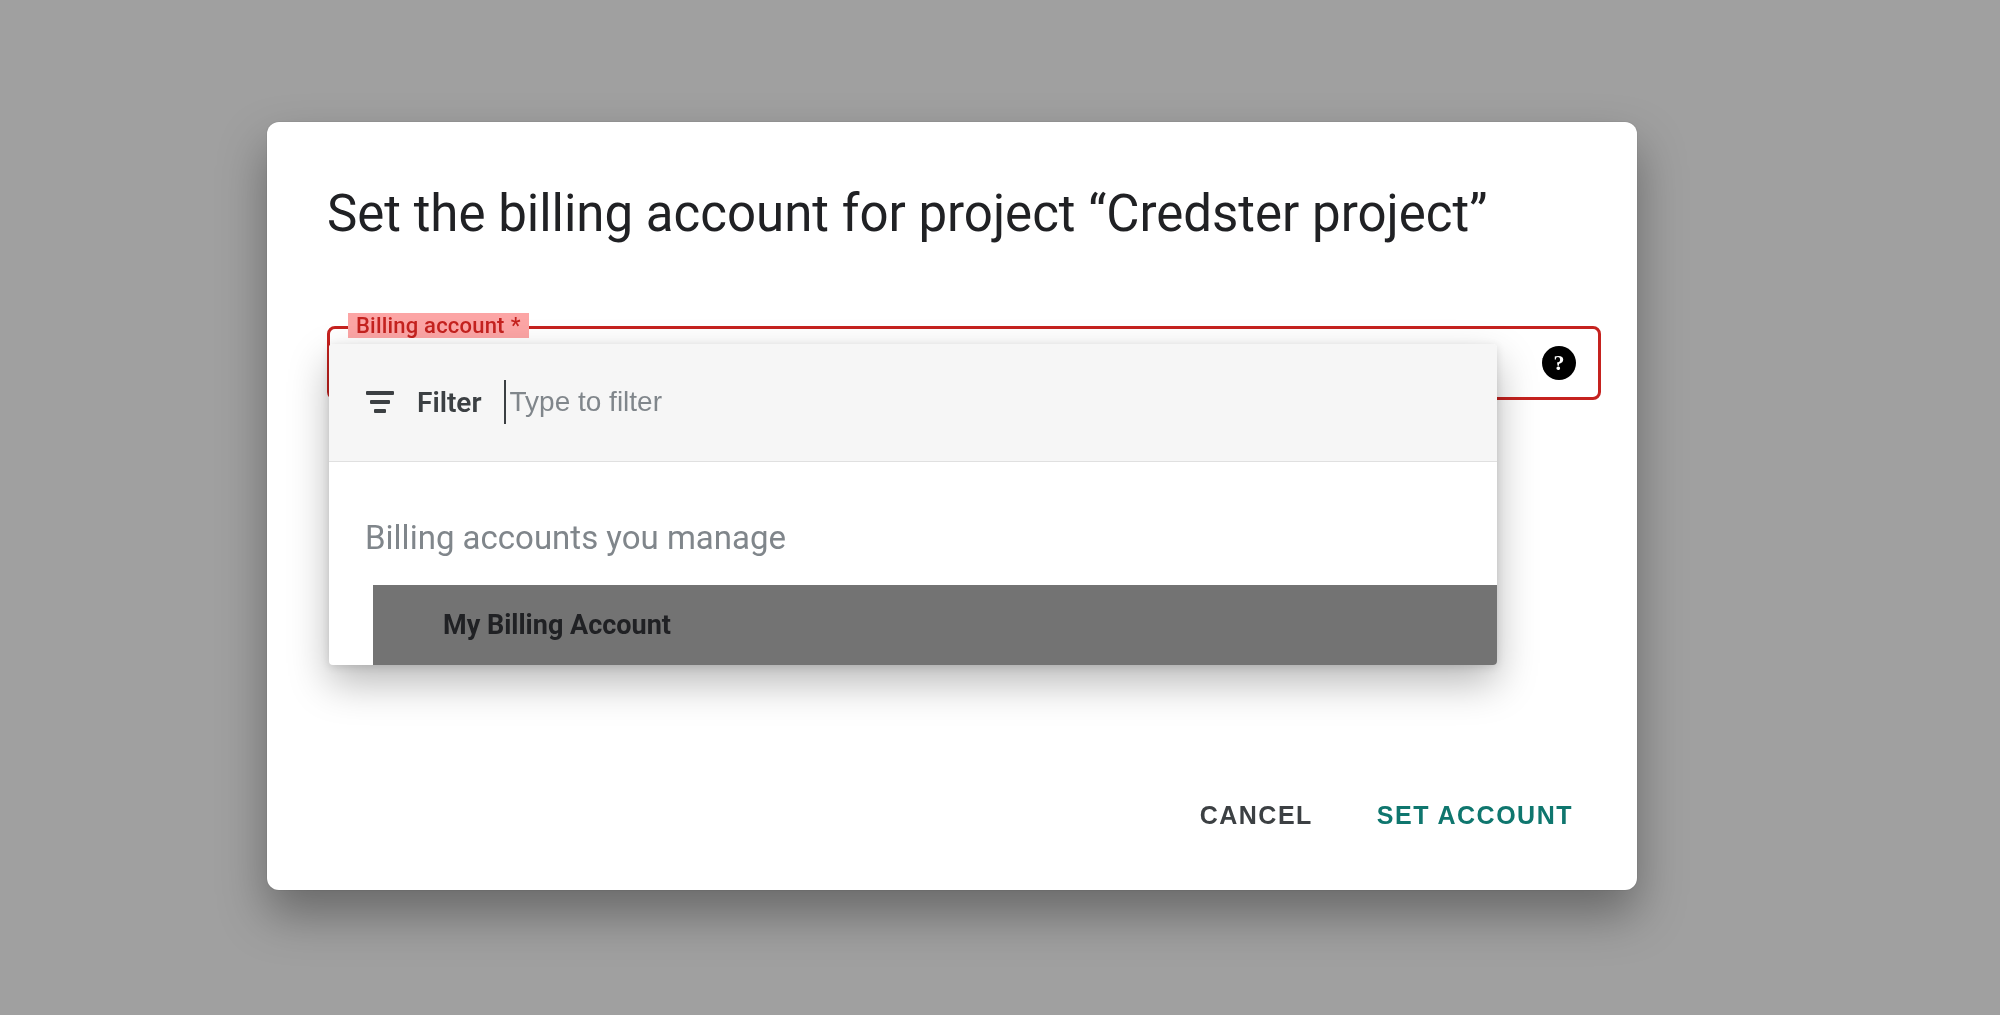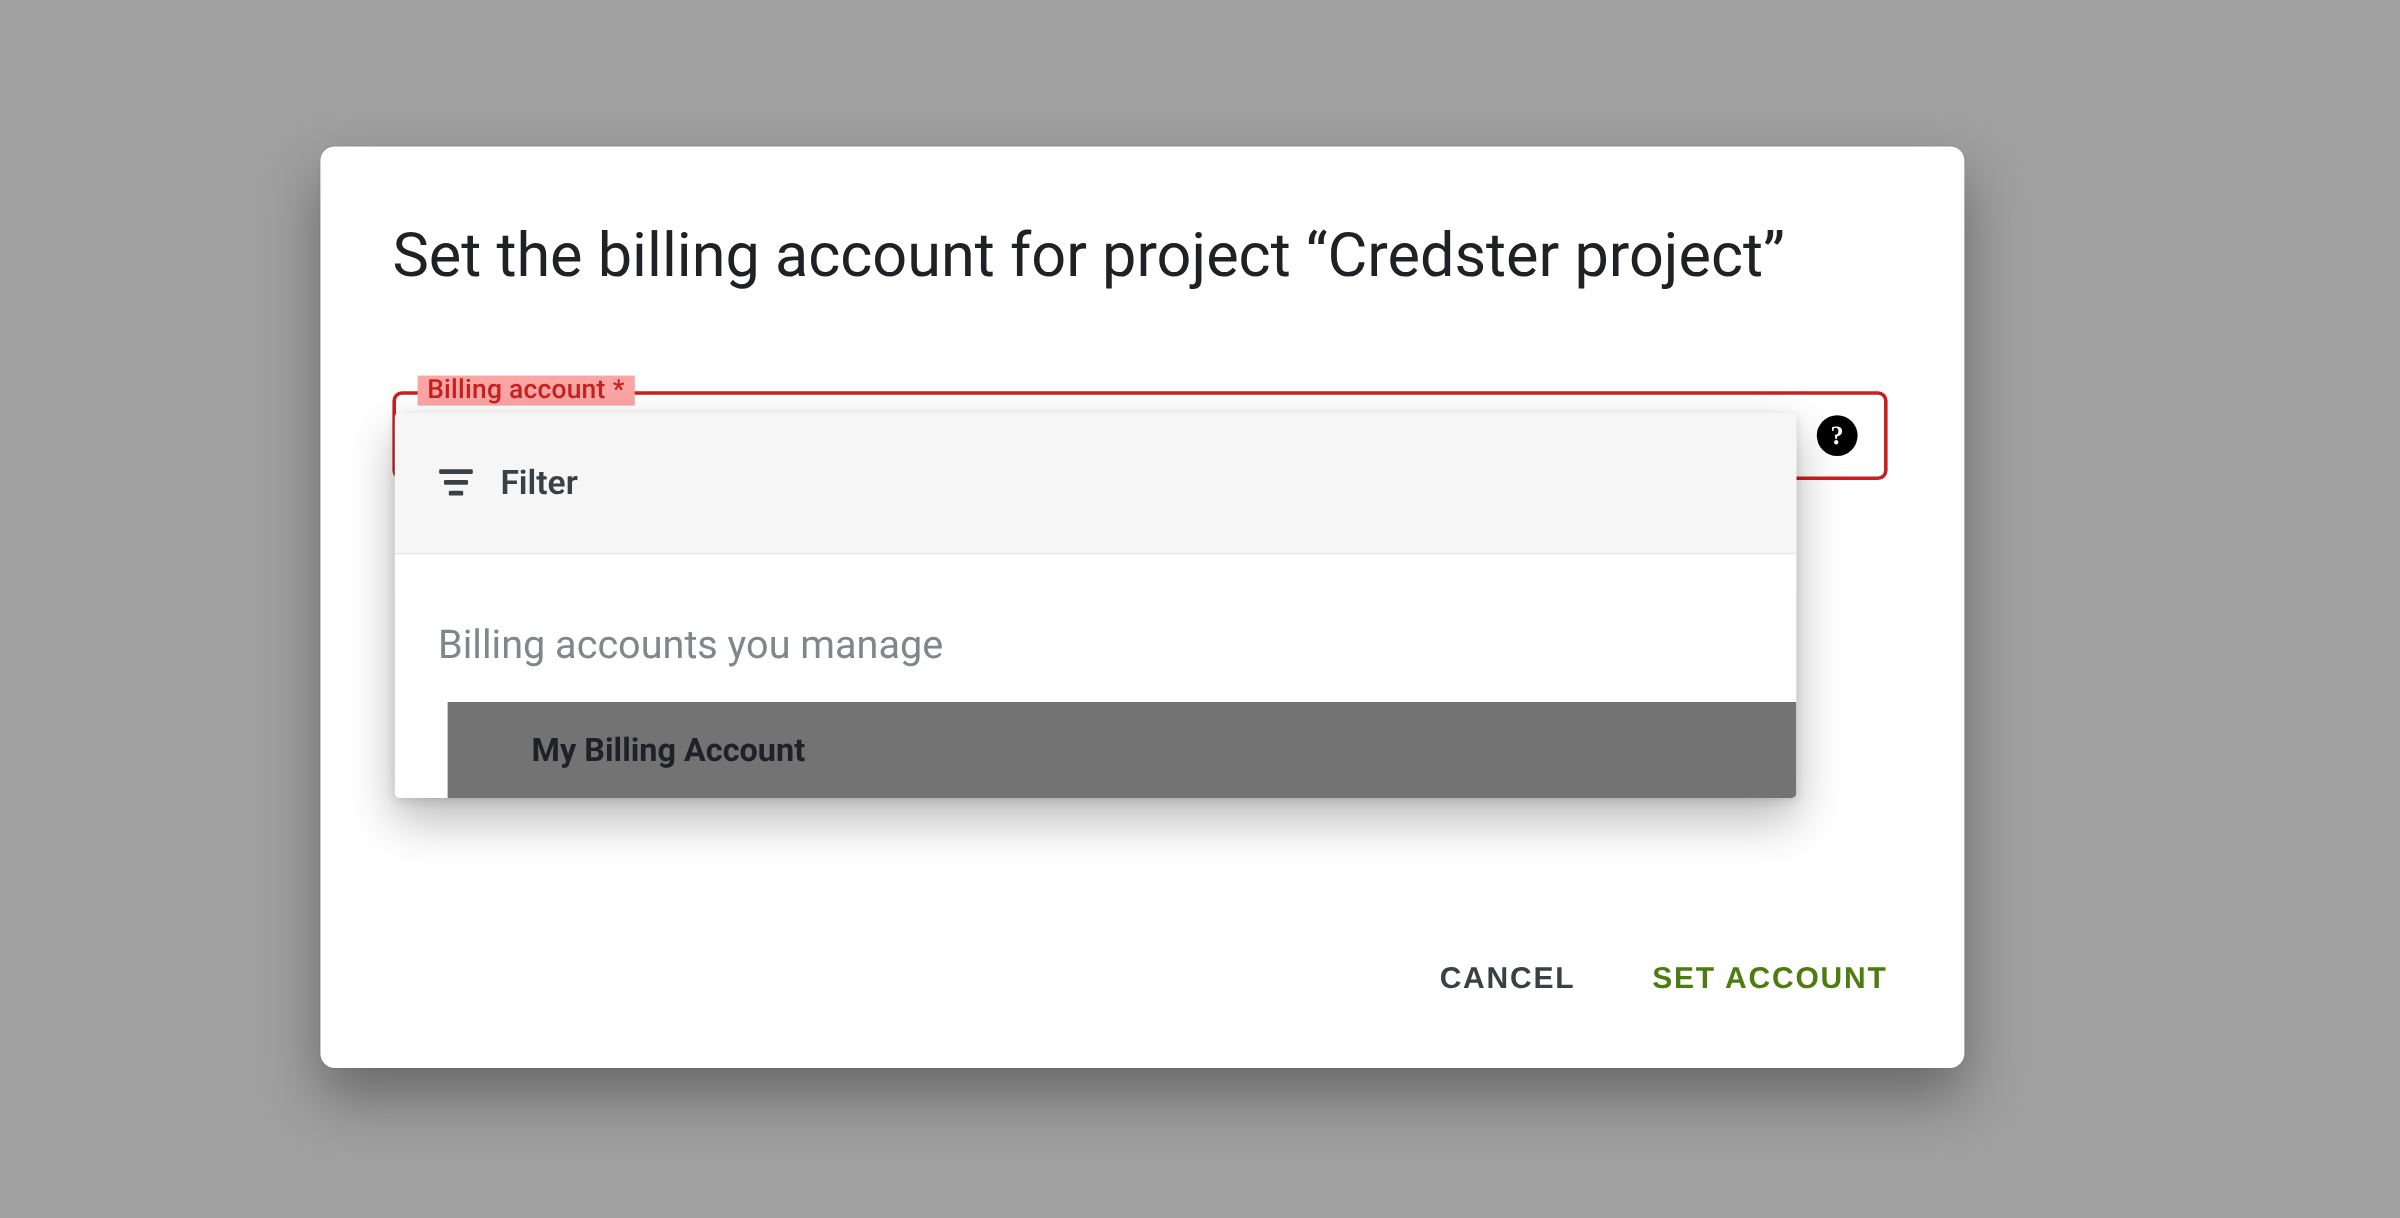--- a/index.html
+++ b/index.html
@@ -15,21 +15,21 @@
 
     .dialog {
       position: absolute;
       left: 267px;
       top: 122px;
       width: 1370px;
       height: 768px;
       background: #ffffff;
       border-radius: 12px;
       box-shadow: 0 24px 48px rgba(0,0,0,0.35), 0 0 0 1px rgba(0,0,0,0.04);
-      padding: 60px 64px 40px 60px;
+      padding: 60px 36px 40px 60px;
     }
 
     .dialog-title {
       font-size: 51px;
       line-height: 1.25;
       color: #202124;
       font-weight: 400;
       letter-spacing: 0;
       max-width: 1230px;
     }
@@ -173,21 +173,21 @@
     .btn {
       background: none;
       border: none;
       font-size: 25px;
       font-weight: 700;
       letter-spacing: 1.5px;
       cursor: pointer;
       padding: 10px 4px;
     }
     .btn.cancel { color: #3c4043; }
-    .btn.confirm { color: #4d7c0f; }
+    .btn.confirm { color: #0f766e; }
 
     
     .filter-icon {
       width: 30px;
       display: flex;
       flex-direction: column;
       align-items: center;
       gap: 5px;
     }
     .filter-icon span {
@@ -220,20 +220,21 @@
     </div>
 
     <div class="dropdown">
       <div class="filter-row">
         <div class="filter-icon">
           <span></span>
             <span></span>
             <span></span>
         </div>
         <span class="filter-label">Filter</span>
+        <input class="filter-input" type="text" placeholder="Type to filter" style="">
       </div>
       <div class="spacer"></div>
       <div class="group-label">Billing accounts you manage</div>
       <div class="option">My Billing Account</div>
     </div>
 
   </div>
 
   <div class="actions">
     <button class="btn cancel">CANCEL</button>

